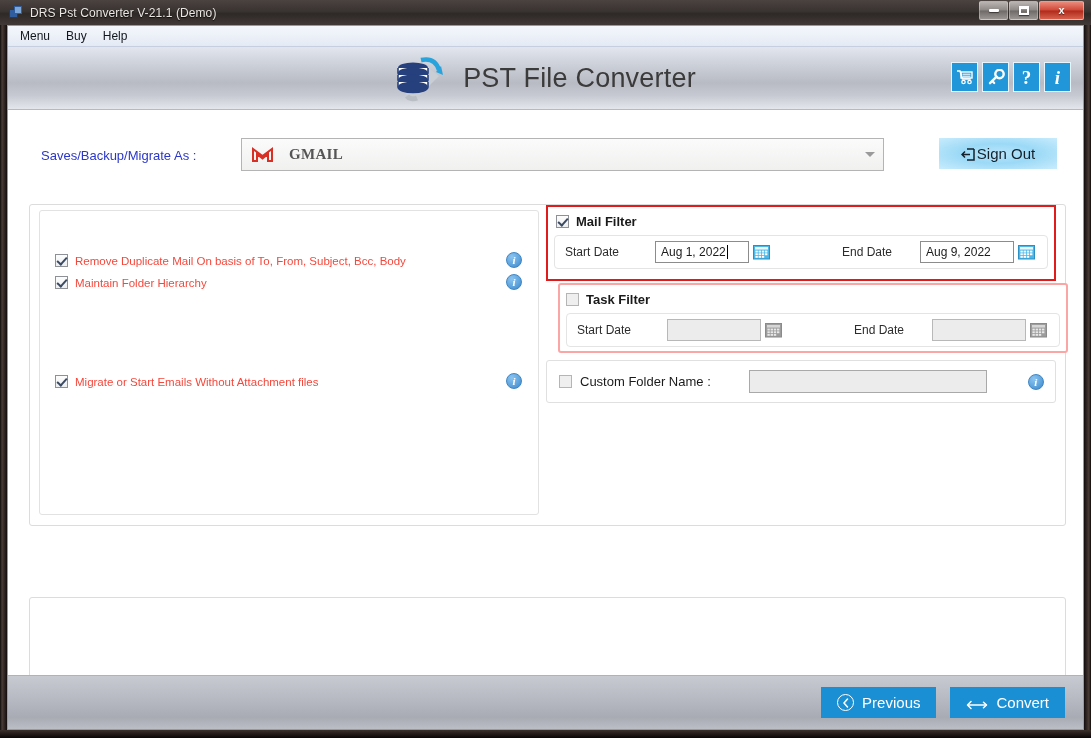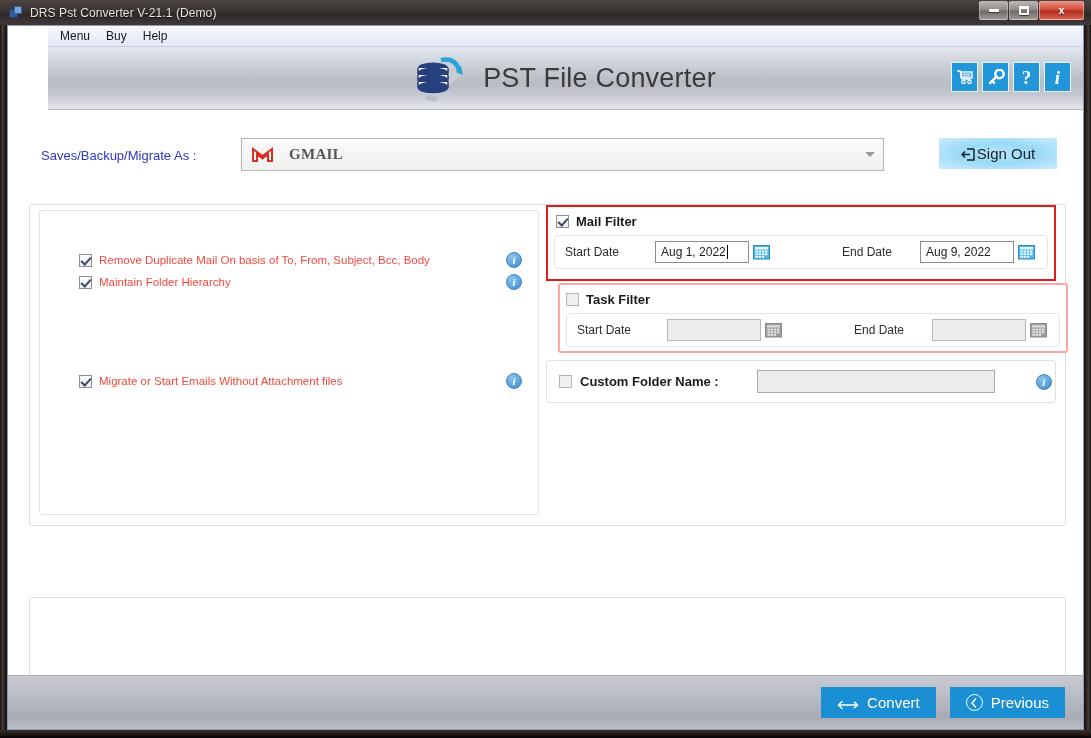--- a/index.html
+++ b/index.html
@@ -60,21 +60,20 @@
     box-shadow:0 1px 1px rgba(0,0,0,.5); }
   .win-glyph.max { width:10px; height:9px; border:2px solid #fff; border-top-width:3px;
     box-shadow:0 1px 1px rgba(0,0,0,.5); }
 
   
   .client {
     position: absolute; left: 7px; top: 25px; width: 1077px; height: 705px;
     background: #ffffff;
     border: 1px solid #8a9bb5;
     overflow: hidden;
-    padding-left: 40px;
   }
 
   
   .menubar {
     height: 21px; width: 100%;
     background: linear-gradient(180deg,#f4f7fc 0%,#e4eaf4 100%);
     border-bottom: 1px solid #c5cfe0;
     display: flex; align-items: center; padding-left: 5px; gap: 2px;
   }
   .menu-item {
@@ -136,21 +135,21 @@
 
   
   .mainpanel {
     position:absolute; left:21px; top:178px; width:1037px; height:322px;
     border:1px solid #dcdcdc; border-radius:3px; background:#fff;
   }
   .leftbox {
     position:absolute; left:9px; top:5px; width:500px; height:305px;
     border:1px solid #e2e2e2; border-radius:3px; background:#fff;
   }
-  .chk-row { position:absolute; display:flex; align-items:flex-start; gap:7px;margin-left:24px; }
+  .chk-row { position:absolute; display:flex; align-items:center; gap:7px; }
   .chk {
     width:13px; height:13px; flex:none;
     border:1px solid #8d9097; background:linear-gradient(180deg,#fdfdfd,#eceef0);
     position:relative;
   }
   .chk.checked::after {
     content:""; position:absolute; left:3px; top:0px;
     width:4px; height:8px; border:solid #3a4a63;
     border-width:0 2px 2px 0; transform:rotate(42deg);
   }
@@ -193,21 +192,21 @@
 
   .taskfilter-wrap {
     position:absolute; left:550px; top:257px; width:510px; height:70px;
     border:2px solid #fca5a5; border-radius:3px; background:#fff;
   }
   .customfolder-wrap {
     position:absolute; left:538px; top:334px; width:510px; height:43px;
     border:1px solid #e0e0e0; border-radius:3px; background:#fff;
     display:flex; align-items:center;
   }
-  .cf-label { font-size:13px; font-weight:bold; color:#1a1a1a; }
+  .cf-label { font-size:13px; font-weight:normal; color:#1a1a1a; }
   .cf-input {
     width:238px; height:23px; background:#ececec; border:1px solid #a9a9a9;
   }
 
   
   .logpanel {
     position:absolute; left:21px; top:571px; width:1037px; height:87px;
     border:1px solid #dcdcdc; border-radius:3px; background:#fff;
   }
 
@@ -485,33 +484,33 @@
         <span>i</span>
       </span>
     </div>
 
     <div class="logpanel">
       <span></span>
     </div>
 
     <div class="footer">
       <div class="btn-primary">
+        <span class="circle-chev">
+          <svg width="8" height="10" viewBox="0 0 8 10">
+            <path d="M5.5 1 L2 5 L5.5 9" fill="none" stroke="#fff" stroke-width="1.5" stroke-linecap="round"></path>
+          </svg>
+        </span>
+        <span>Previous</span>
+      </div>
+      <div class="btn-primary">
         <span class="conv-ico">
           <svg width="22" height="12" viewBox="0 0 22 12">
             <path d="M20 6 H2" stroke="#fff" stroke-width="1.5" stroke-linecap="round"></path>
             <path d="M5 2.5 L1.5 6 L5 9.5" fill="none" stroke="#fff" stroke-width="1.5" stroke-linecap="round" stroke-linejoin="round"></path>
             <path d="M17.5 3.2 L20.5 6 L17.5 8.8" fill="none" stroke="#fff" stroke-width="1.5" stroke-linecap="round" stroke-linejoin="round"></path>
           </svg>
         </span>
         <span>Convert</span>
       </div>
-      <div class="btn-primary">
-        <span class="circle-chev">
-          <svg width="8" height="10" viewBox="0 0 8 10">
-            <path d="M5.5 1 L2 5 L5.5 9" fill="none" stroke="#fff" stroke-width="1.5" stroke-linecap="round"></path>
-          </svg>
-        </span>
-        <span>Previous</span>
-      </div>
     </div>
 
   </div>
 </div>
 
 </body></html>

